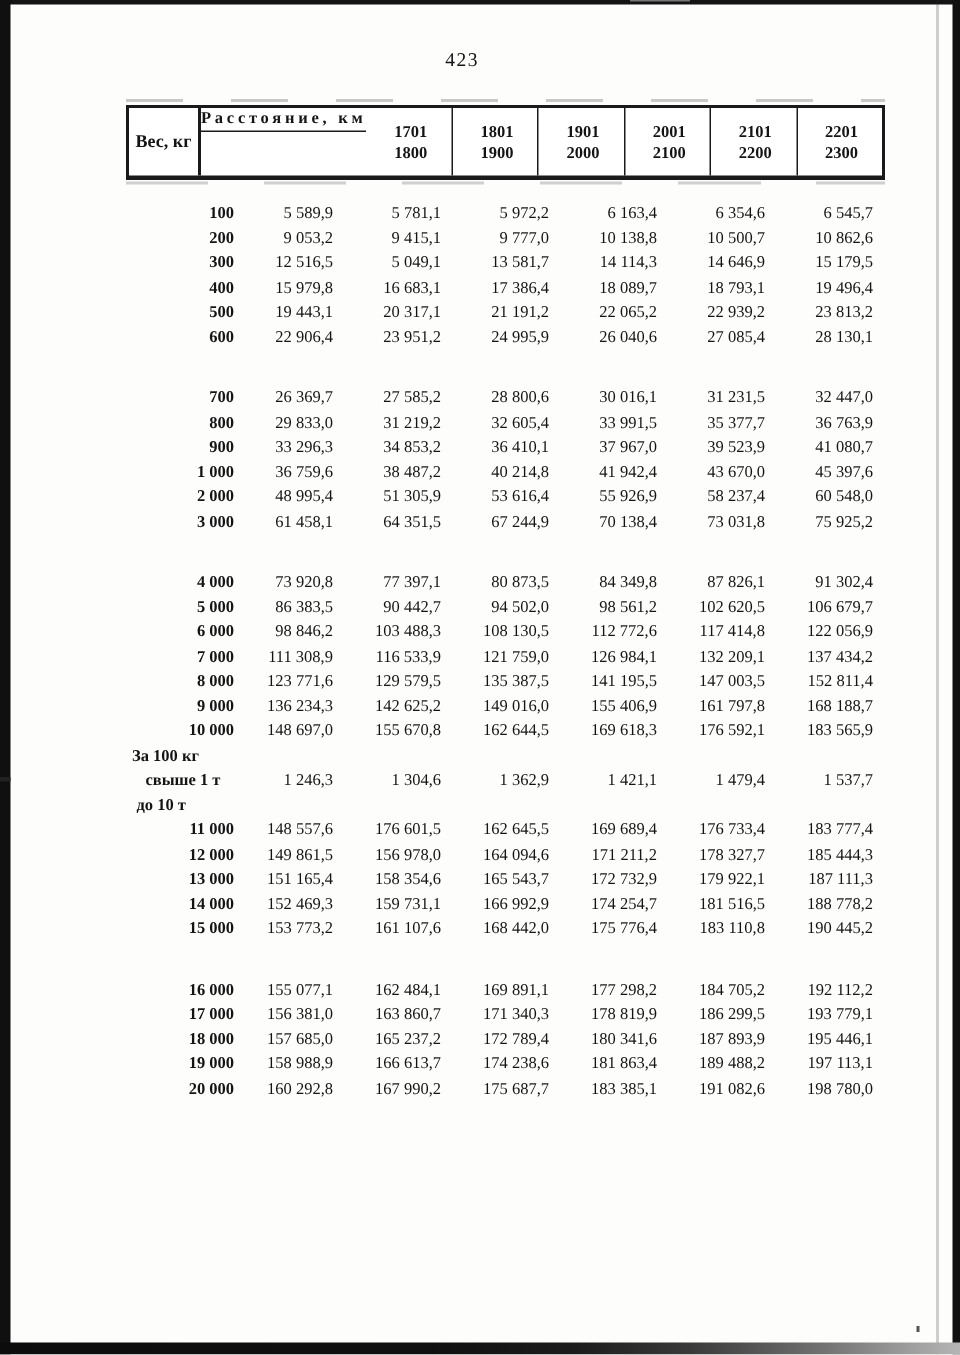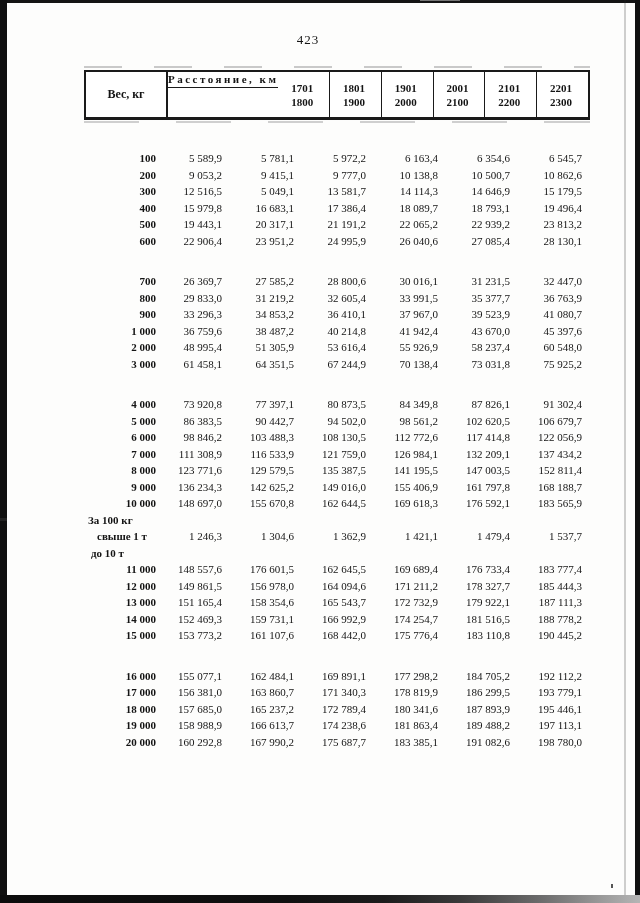--- a/index.html
+++ b/index.html
@@ -36,42 +36,42 @@
   }
   .thead::before{ 
     content:"";position:absolute;left:-2px;top:-6px;width:506px;height:2px;
     background:repeating-linear-gradient(90deg,#c9c9c9 0 38px,transparent 38px 70px);
   }
   .thead::after{ 
     content:"";position:absolute;left:-2px;bottom:-6px;width:506px;height:2px;
     background:repeating-linear-gradient(90deg,#cfcfcf 0 55px,transparent 55px 92px);
   }
   .hleft{
-    width:82px;box-sizing:border-box;border-right:2px solid #1a1a1a;
+    width:48px;box-sizing:border-box;border-right:2px solid #1a1a1a;
     display:flex;align-items:center;justify-content:center;
     font-weight:bold;font-size:12px;
   }
   .hright{flex:1;display:flex;flex-direction:row;}
   .htitle{
     height:15px;line-height:15px;text-align:center;font-weight:bold;font-size:11px;
     letter-spacing:2.5px;border-bottom:1.5px solid #1a1a1a;
   }
   .hranges{flex:1;display:flex;}
   .hcell{
     flex:1;box-sizing:border-box;border-right:1.5px solid #1a1a1a;
     display:flex;flex-direction:column;justify-content:center;
     text-align:right;font-weight:bold;font-size:11px;padding-right:16px;
   }
   .hcell:last-child{border-right:none;text-align:right;}
   .hcell span{display:block;line-height:14px;}
 
   
   .tbody{position:absolute;left:84px;top:134px;width:506px;}
   .tgroup{margin-top:24px;}
-  .tgroup:first-child{margin-top:16px;}
+  .tgroup:first-child{margin-top:0;}
   .tgroup.tight{margin-top:0;}
   .trow{
     display:grid;grid-template-columns:74px repeat(6,72px);
     height:16.5px;line-height:16.5px;font-size:11px;
   }
   .wcell{text-align:right;font-weight:bold;padding-right:2px;white-space:nowrap;}
   .wcell.left{text-align:left;padding-right:0;}
   .vcell{text-align:right;padding-right:8px;white-space:nowrap;}
 </style>
 </head>

